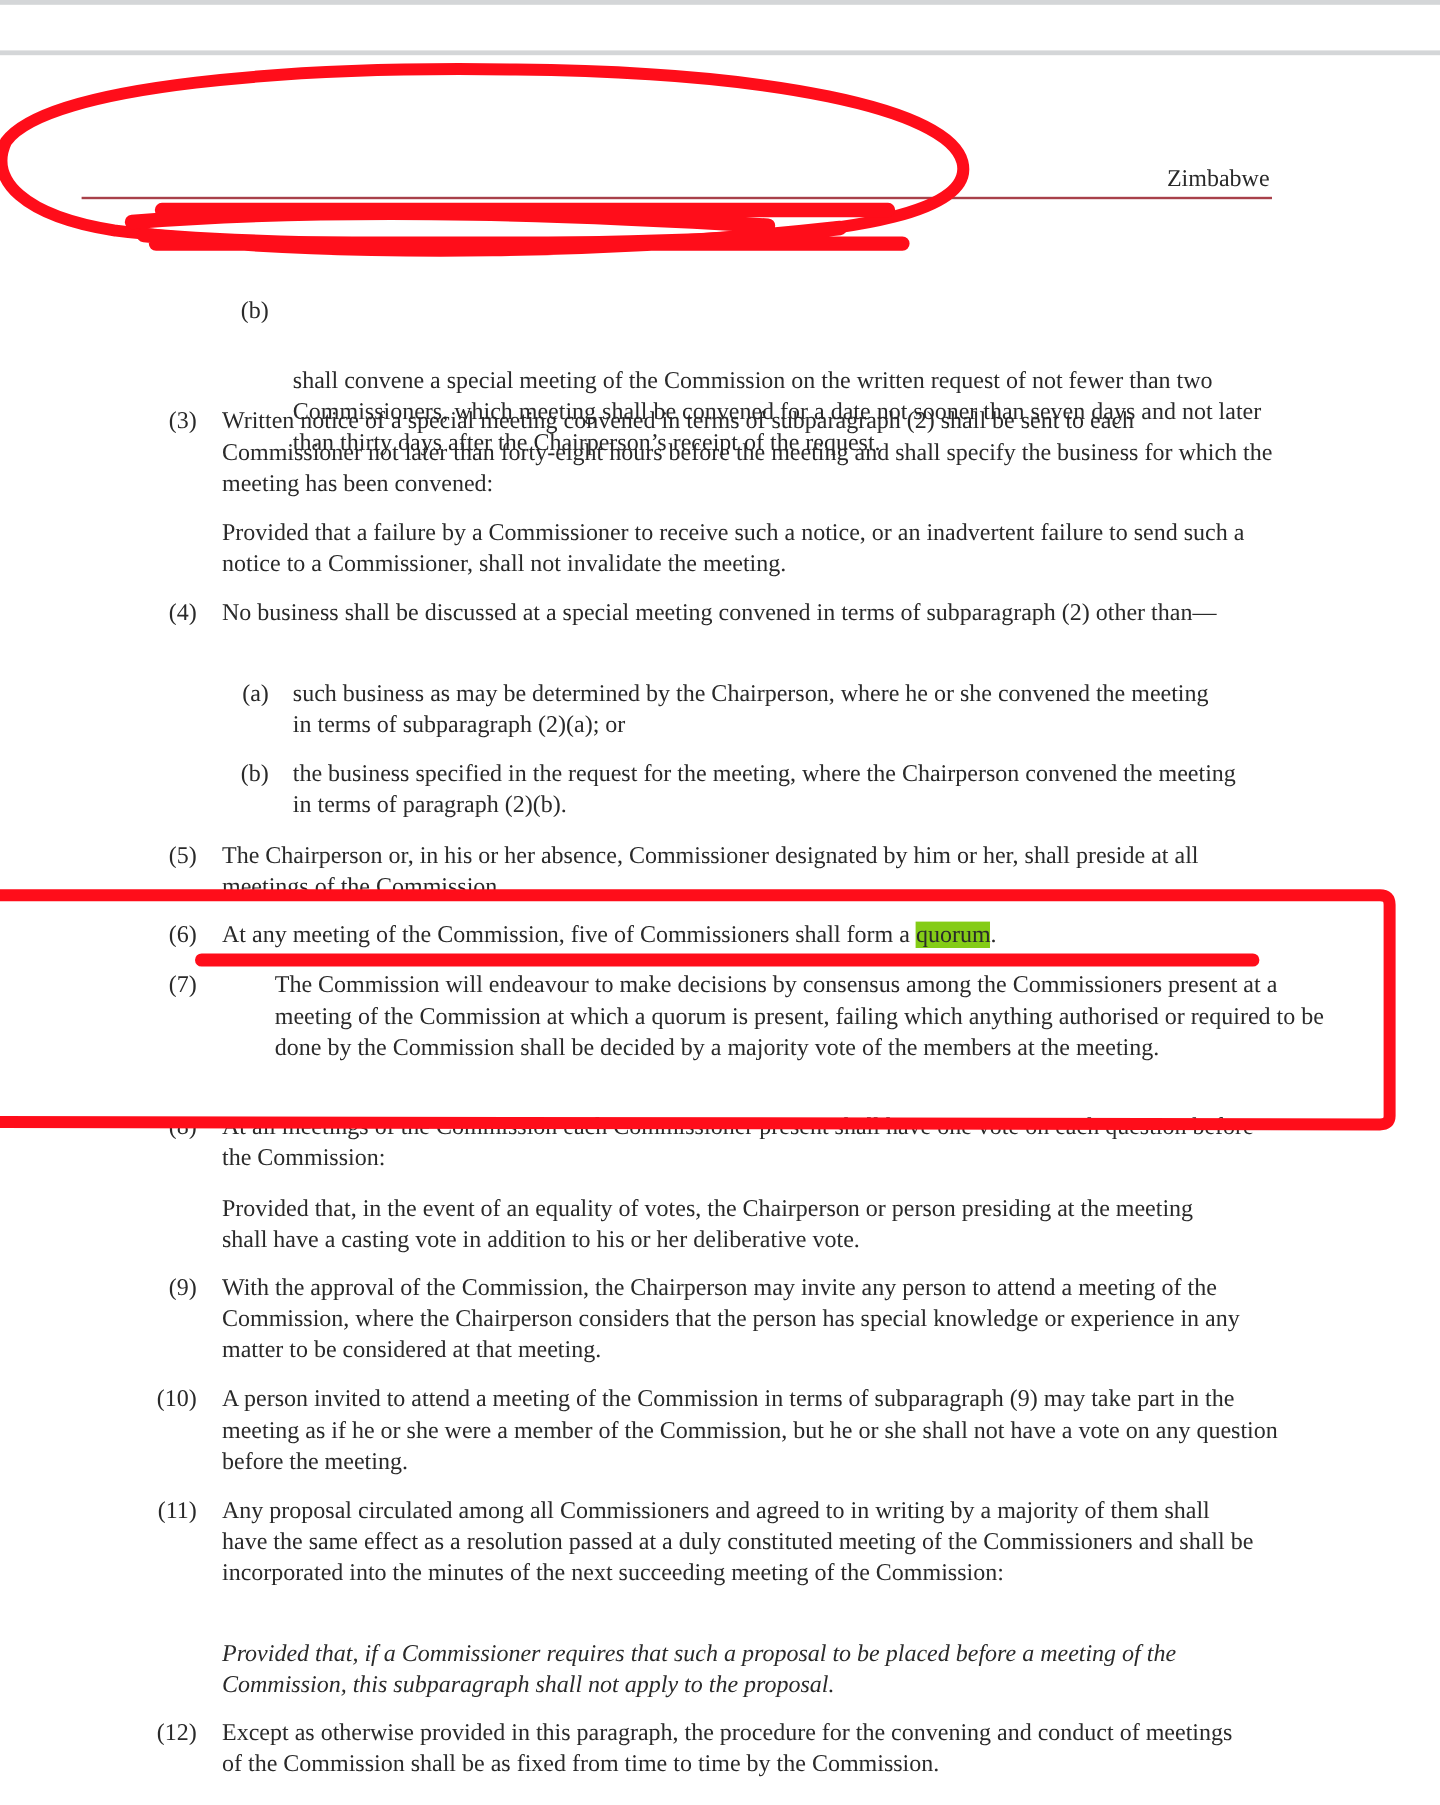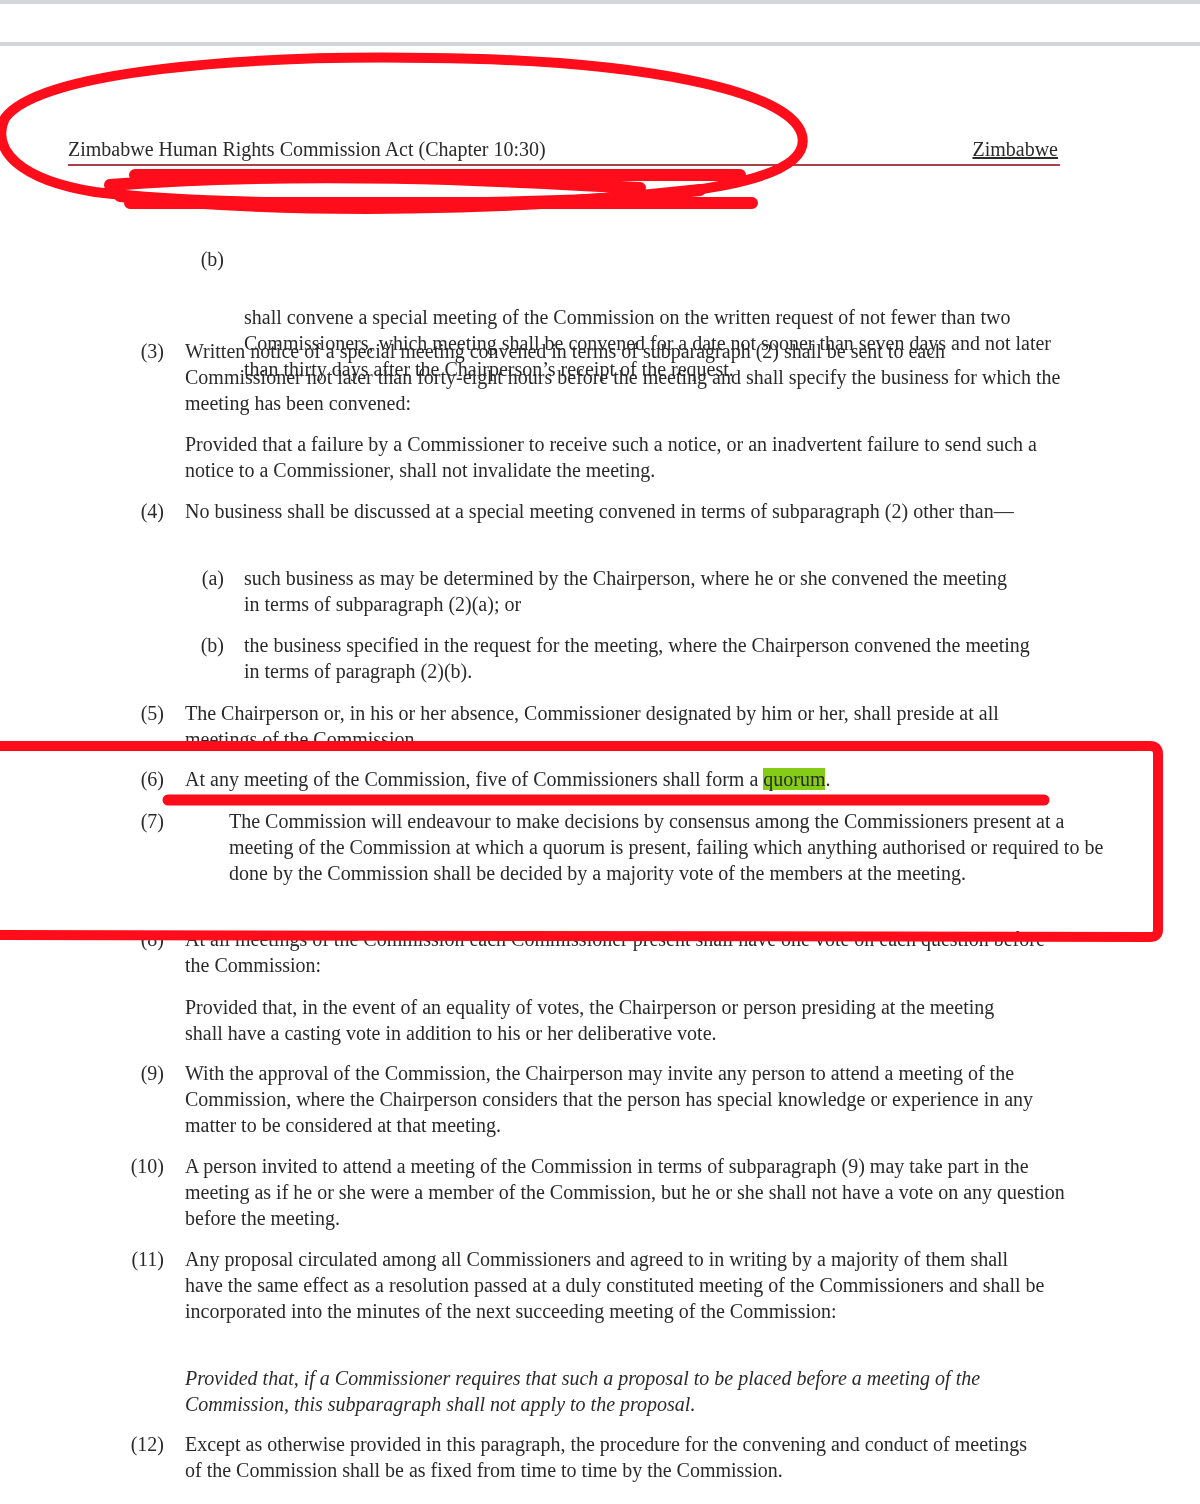--- a/index.html
+++ b/index.html
@@ -7,39 +7,38 @@
     width: 1200px; height: 1504px; position: relative; overflow: hidden;
     background: #ffffff; color: #2a2a2a;
     font-family: "Liberation Serif", "DejaVu Serif", serif;
   }
   .topbar { position: absolute; left: 0; top: 0; width: 1200px; height: 4px; background: #d4d6d8; }
   .topbar2 { position: absolute; left: 0; top: 42px; width: 1200px; height: 4px; background: #d4d6d8; }
 
   .run-header { position: absolute; left: 68px; top: 136px; width: 992px; height: 28px;
     border-bottom: 2px solid #a8414a; font-size: 20px; }
   .run-header .left { position: absolute; left: 0; top: 2px; }
-  .run-header .right { position: absolute; right: 2px; top: 2px; text-decoration: underline; }
+  .run-header .right { position: absolute; right: 2px; top: 2px; }
 
   .para { position: absolute; font-size: 20px; line-height: 26px; }
   .num { position: absolute; text-align: right; width: 40px; }
   .txt { position: absolute; }
   .hl { background: #84cc16; }
 
   svg.annot { position: absolute; left: 0; top: 0; pointer-events: none; }
 </style>
 </head>
 <body>
 
 <div class="topbar"></div>
 <div class="topbar2"></div>
 
 <div>
 
   <div class="run-header">
-    <span class="left">Zimbabwe Human Rights Commission Act (Chapter 10:30)</span>
     <span class="right">Zimbabwe</span>
   </div>
 
   <div class="para" style="left:0;top:0;">
     <span class="num" style="left:184px;top:246px;">(b)</span>
     <span class="txt" style="left:244px;top:258px;width:812px;margin-top:46px;">shall convene a special meeting of the Commission on the written request of not fewer than two Commissioners, which meeting shall be convened for a date not sooner than seven days and not later than thirty days after the Chairperson’s receipt of the request.</span>
   </div>
 
   <div class="para" style="left:0;top:0;">
     <span class="num" style="left:124px;top:338px;">(3)</span>

